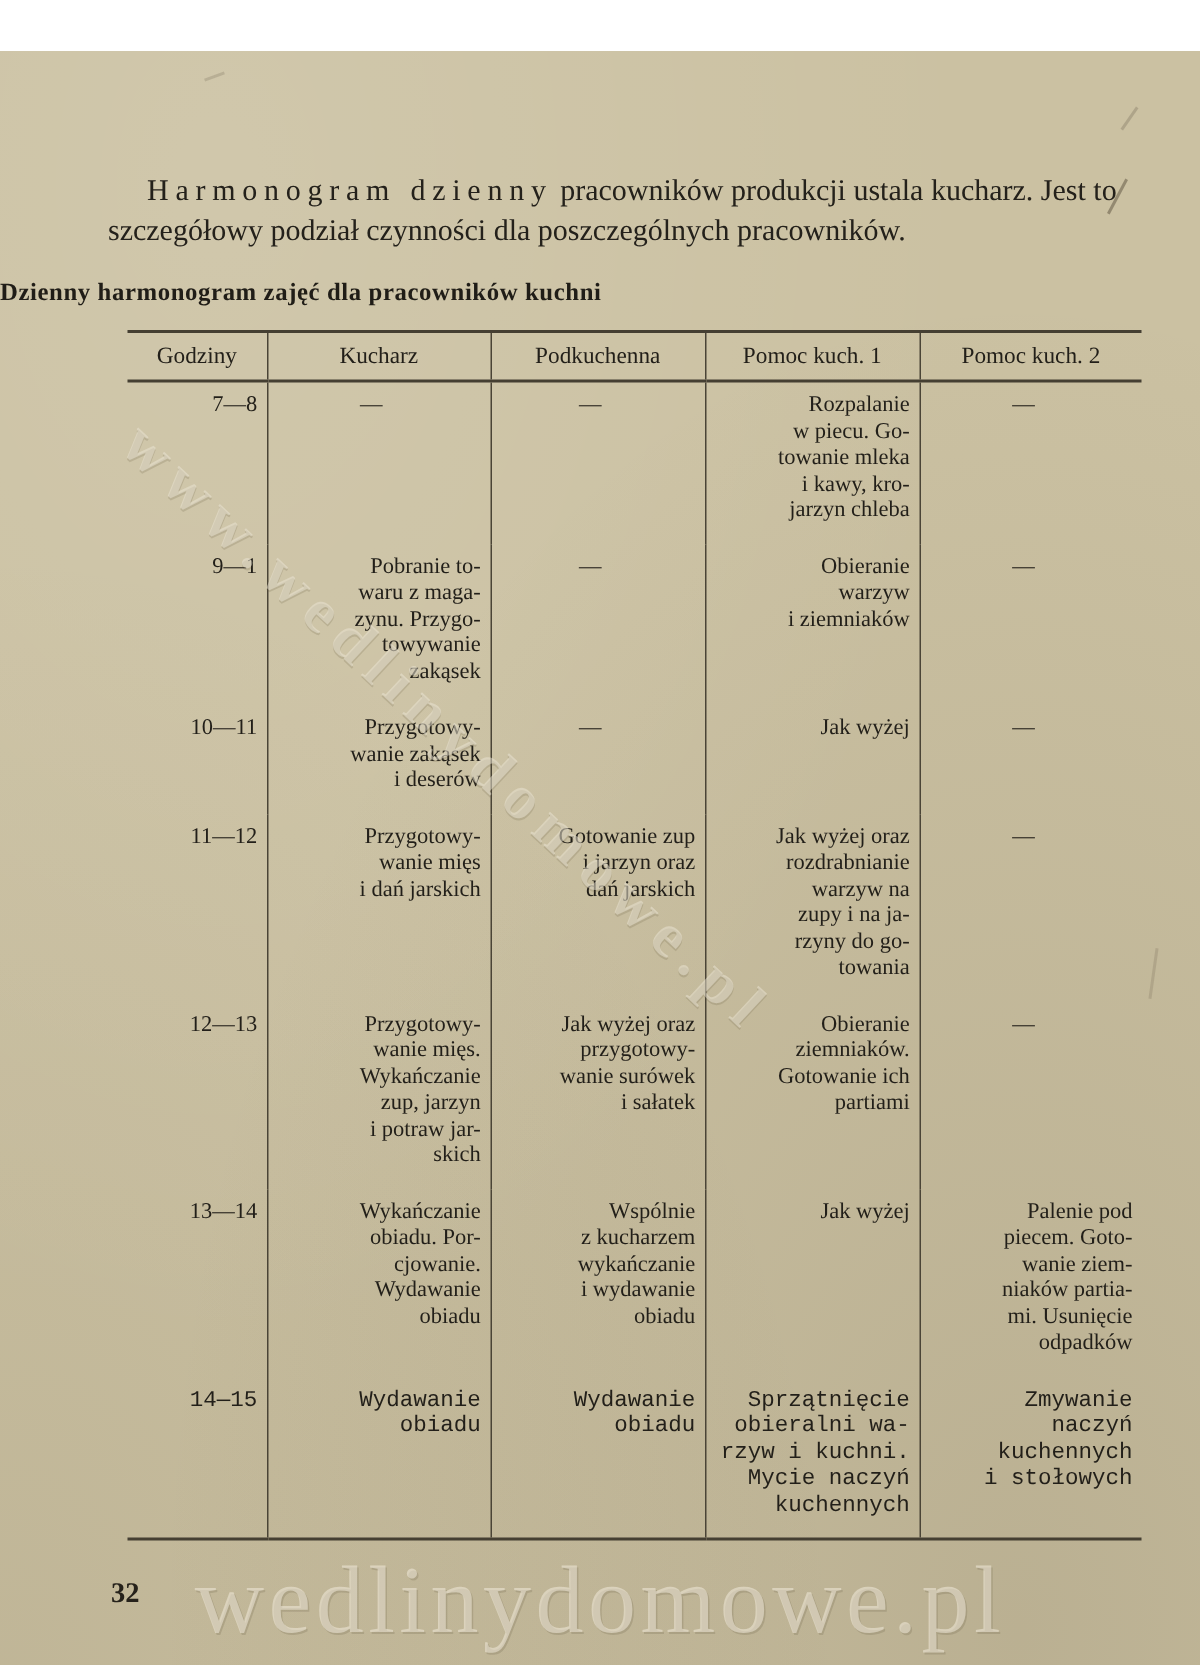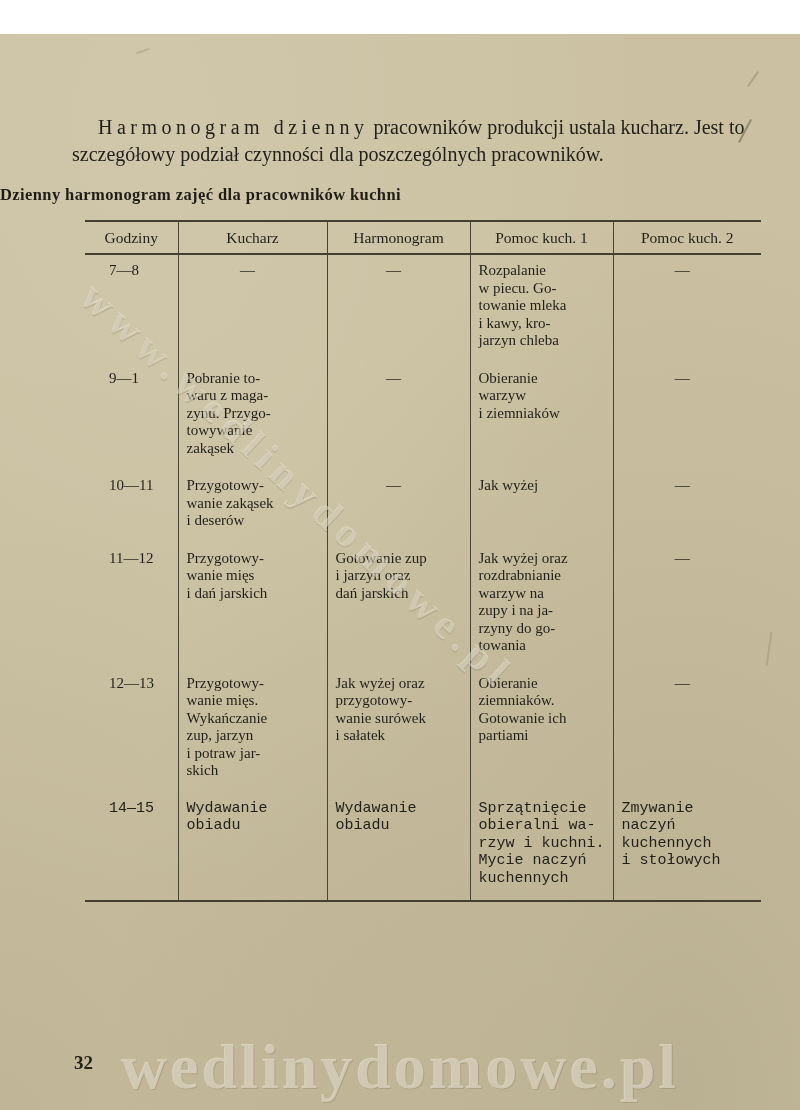--- a/index.html
+++ b/index.html
@@ -65,20 +65,21 @@
   table.sched th + th, table.sched td + td {
     border-left: 1.5px solid #4a4436;
   }
   table.sched td {
     vertical-align: top;
     font-size: 15px;
     line-height: 17.5px;
     padding: 7px 6px 13px 8px;
     white-space: pre-line;
     color: #221f19;
+    text-align: right;
   }
   table.sched td.t {
     padding-left: 24px;
   }
   table.sched td.c {
     text-align: center;
     padding-left: 2px;
     padding-right: 12px;
   }
   table.sched tr:last-child td {
@@ -104,21 +105,21 @@
     text-shadow: 1px 1px 0 rgba(96,84,58,0.18);
     white-space: nowrap;
     pointer-events: none;
   }
   .wm-bottom {
     position: absolute;
     left: 0; top: 996px;
     width: 800px;
     text-align: center;
     font-size: 64px;
-    font-weight: bold;
+    font-weight: normal;
     letter-spacing: 3px;
     color: rgba(240,234,218,0.55);
     text-shadow: 1px 1px 0 rgba(96,84,58,0.20);
     white-space: nowrap;
     pointer-events: none;
   }
   .artifact {
     position: absolute;
     background: rgba(62,52,38,0.40);
     pointer-events: none;
@@ -142,21 +143,21 @@
       <col class="c-time">
         <col class="c-kuch">
         <col class="c-podk">
         <col class="c-pom1">
         <col class="c-pom2">
     </colgroup>
     <thead>
       <tr>
         <th>Godziny</th>
         <th>Kucharz</th>
-        <th>Harmonogram</th>
+        <th>Podkuchenna</th>
         <th>Pomoc kuch. 1</th>
         <th>Pomoc kuch. 2</th>
       </tr>
     </thead>
     <tbody>
       <tr>
         <td class="t">7—8</td>
         <td class="c">—</td>
         <td class="c">—</td>
         <td>Rozpalanie
@@ -216,20 +217,40 @@
 przygotowy-
 wanie surówek
 i sałatek</td>
         <td>Obieranie
 ziemniaków.
 Gotowanie ich
 partiami</td>
         <td class="c">—</td>
       </tr>
       <tr>
+        <td class="t">13—14</td>
+        <td>Wykańczanie
+obiadu. Por-
+cjowanie.
+Wydawanie
+obiadu</td>
+        <td>Wspólnie
+z kucharzem
+wykańczanie
+i wydawanie
+obiadu</td>
+        <td>Jak wyżej</td>
+        <td>Palenie pod
+piecem. Goto-
+wanie ziem-
+niaków partia-
+mi. Usunięcie
+odpadków</td>
+      </tr>
+      <tr>
         <td class="t">14—15</td>
         <td>Wydawanie
 obiadu</td>
         <td>Wydawanie
 obiadu</td>
         <td>Sprzątnięcie
 obieralni wa-
 rzyw i kuchni.
 Mycie naczyń
 kuchennych</td>

